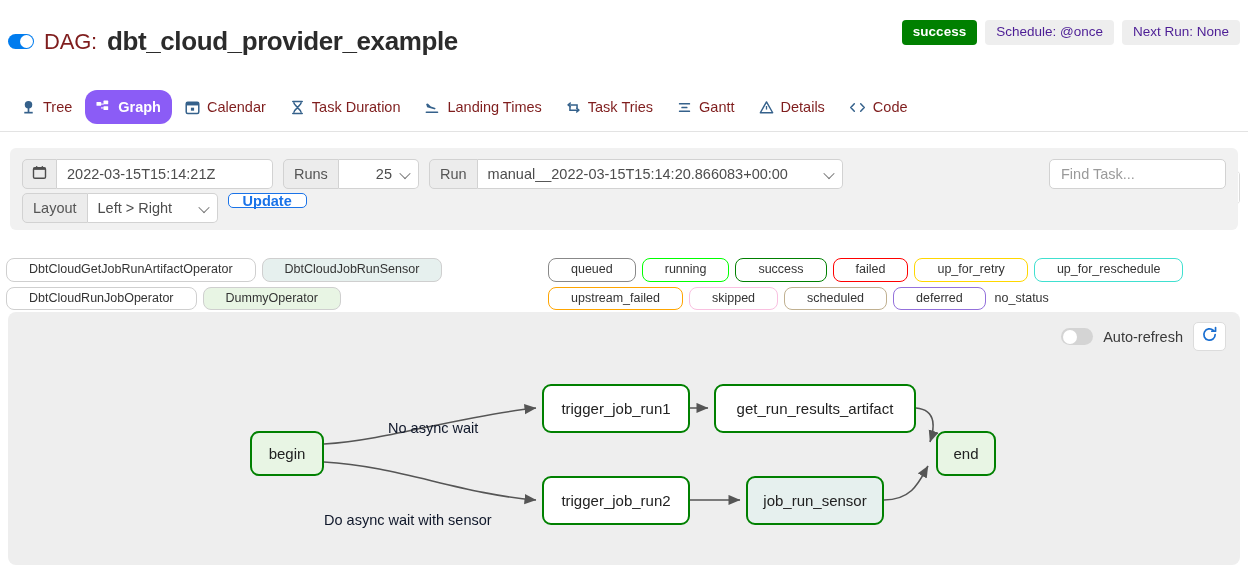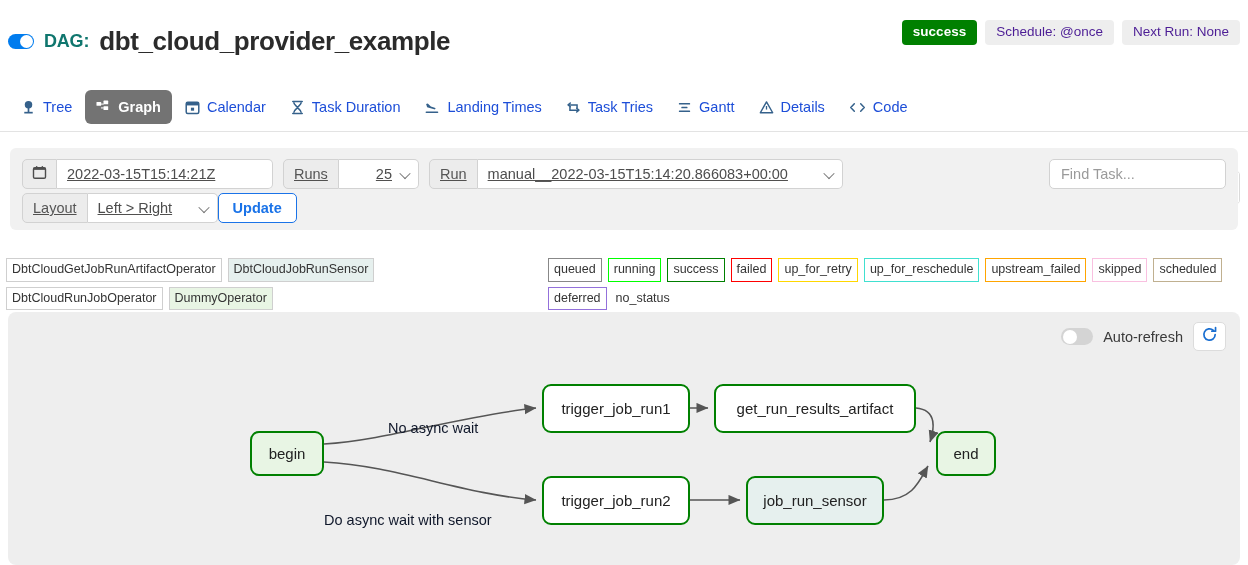--- a/index.html
+++ b/index.html
@@ -22,45 +22,45 @@
     display: flex; align-items: center; gap: 10px;
   }
   .dag-toggle {
     width: 26px; height: 15px; border-radius: 8px; background: #017cee;
     position: relative; flex: none; cursor: pointer;
   }
   .dag-toggle::after {
     content: ""; position: absolute; right: 1px; top: 1px;
     width: 13px; height: 13px; border-radius: 50%; background: #ffffff;
   }
-  .dag-label { font-size: 18px; color: #0f766e; font-weight: 700; letter-spacing: -0.2px; }
+  .dag-label { font-size: 22px; color: #7f1d1d; font-weight: 400; letter-spacing: -0.2px; }
   .dag-name { font-size: 26px; color: #2b2b2b; font-weight: 700; letter-spacing: -0.4px; }
 
   .badges {
     position: absolute; right: 8px; top: 20px;
     display: flex; align-items: center; gap: 8px;
   }
   .badge {
     font-size: 13.5px; border-radius: 4px; padding: 4px 11px 5px;
     background: #eeeeee; color: #4c1d95; white-space: nowrap; line-height: 1.2;
   }
   .badge.state-success { background: #008000; color: #ffffff; font-weight: 700; }
 
   
   .navbar {
     position: absolute; left: 0; top: 82px; width: 1248px; height: 50px;
     border-bottom: 1px solid #e3e3e3;
   }
   .tabs { position: absolute; left: 10px; top: 0; display: flex; align-items: center; gap: 2px; height: 50px; }
   .tab {
     display: flex; align-items: center; gap: 7px;
-    font-size: 14.5px; color: #1d4ed8; padding: 9px 11px; border-radius: 6px;
+    font-size: 14.5px; color: #7f1d1d; padding: 9px 11px; border-radius: 6px;
     cursor: pointer; white-space: nowrap;
   }
-  .tab.active { background: #737373; color: #ffffff; font-weight: 700; }
+  .tab.active { background: #8b5cf6; color: #ffffff; font-weight: 700; border-radius: 12px; }
   .tab svg { display: block; }
 
   .action-group {
     position: absolute; right: 8px; top: 88px;
     display: flex; border: 1px solid #dadada; border-radius: 5px; overflow: hidden;
     background: #fff;
   }
   .action-btn {
     width: 35px; height: 33px; display: flex; align-items: center; justify-content: center;
     cursor: pointer; background: #ffffff;
@@ -69,62 +69,62 @@
 
   
   .filter-panel {
     position: absolute; left: 10px; top: 148px; width: 1228px; height: 82px;
     background: #f1f1f1; border-radius: 6px;
   }
   .filter-row { position: absolute; display: flex; align-items: stretch; }
   .row1 { left: 12px; top: 11px; }
   .row2 { left: 12px; top: 45px; }
 
-  .ctl-group { display: flex; align-items: stretch; text-decoration: underline; }
+  .ctl-group { display: flex; align-items: stretch; }
   .ctl {
     height: 30px; display: flex; align-items: center;
     font-size: 14.5px; color: #4d4d4d; background: #ffffff;
     border: 1px solid #d2d2d2; padding: 0 10px; white-space: nowrap;
   }
   .ctl.addon { background: #ececec; color: #555; }
   .ctl.first { border-radius: 5px 0 0 5px; }
   .ctl.last { border-radius: 0 5px 5px 0; }
   .ctl + .ctl { border-left: none; }
   .ctl.icon-btn { padding: 0 9px; }
   .sel {
     position: relative; padding-right: 26px; cursor: pointer; background: #ffffff;
   }
   .sel::after {
     content: ""; position: absolute; right: 9px; top: 11px;
     width: 7px; height: 7px; border-right: 1.7px solid #777; border-bottom: 1.7px solid #777;
     transform: rotate(45deg) translate(-1px,-1px);
   }
   .gap { width: 10px; }
   .btn-update {
-    height: 30px; display: flex; align-items: center; padding: 0 14px;
+    height: 15px; display: flex; align-items: center; padding: 0 14px;
     font-size: 14.5px; color: #1a73e8; font-weight: 700;
     border: 1px solid #1a73e8; border-radius: 5px; background: #ffffff;
-    cursor: pointer; 
+    cursor: pointer; margin-left: 10px;
   }
   .find-task {
     position: absolute; right: 12px; top: 11px;
     width: 177px; height: 30px;
     border: 1px solid #d2d2d2; border-radius: 5px; background: #ffffff;
     display: flex; align-items: center; padding: 0 11px;
     font-size: 14.5px; color: #9a9a9a;
   }
 
   
   .legend-area { position: absolute; left: 0; top: 258px; width: 1248px; height: 48px; }
   .legend-col-ops { position: absolute; left: 6px; top: 0; width: 530px; }
   .legend-col-states { position: absolute; left: 548px; top: 0; width: 700px; }
   .chip-wrap { display: flex; flex-wrap: wrap; gap: 5px 6px; align-items: center; }
   .chip {
-    font-size: 12.5px; line-height: 1; padding: 4px 5px 5px;
-    border: 1.6px solid #cfcfcf; border-radius: 0; background: #ffffff;
+    font-size: 12.5px; line-height: 1; padding: 4px 22px 5px;
+    border: 1.6px solid #cfcfcf; border-radius: 8px; background: #ffffff;
     color: #343434; white-space: nowrap; cursor: pointer;
   }
   .chip.plain { border-color: transparent; background: transparent; padding-left: 2px; }
 
   
   .graph-panel {
     position: absolute; left: 8px; top: 312px; width: 1232px; height: 253px;
     background: #eeeeee; border-radius: 8px; overflow: hidden;
   }
   .graph-toolbar {

